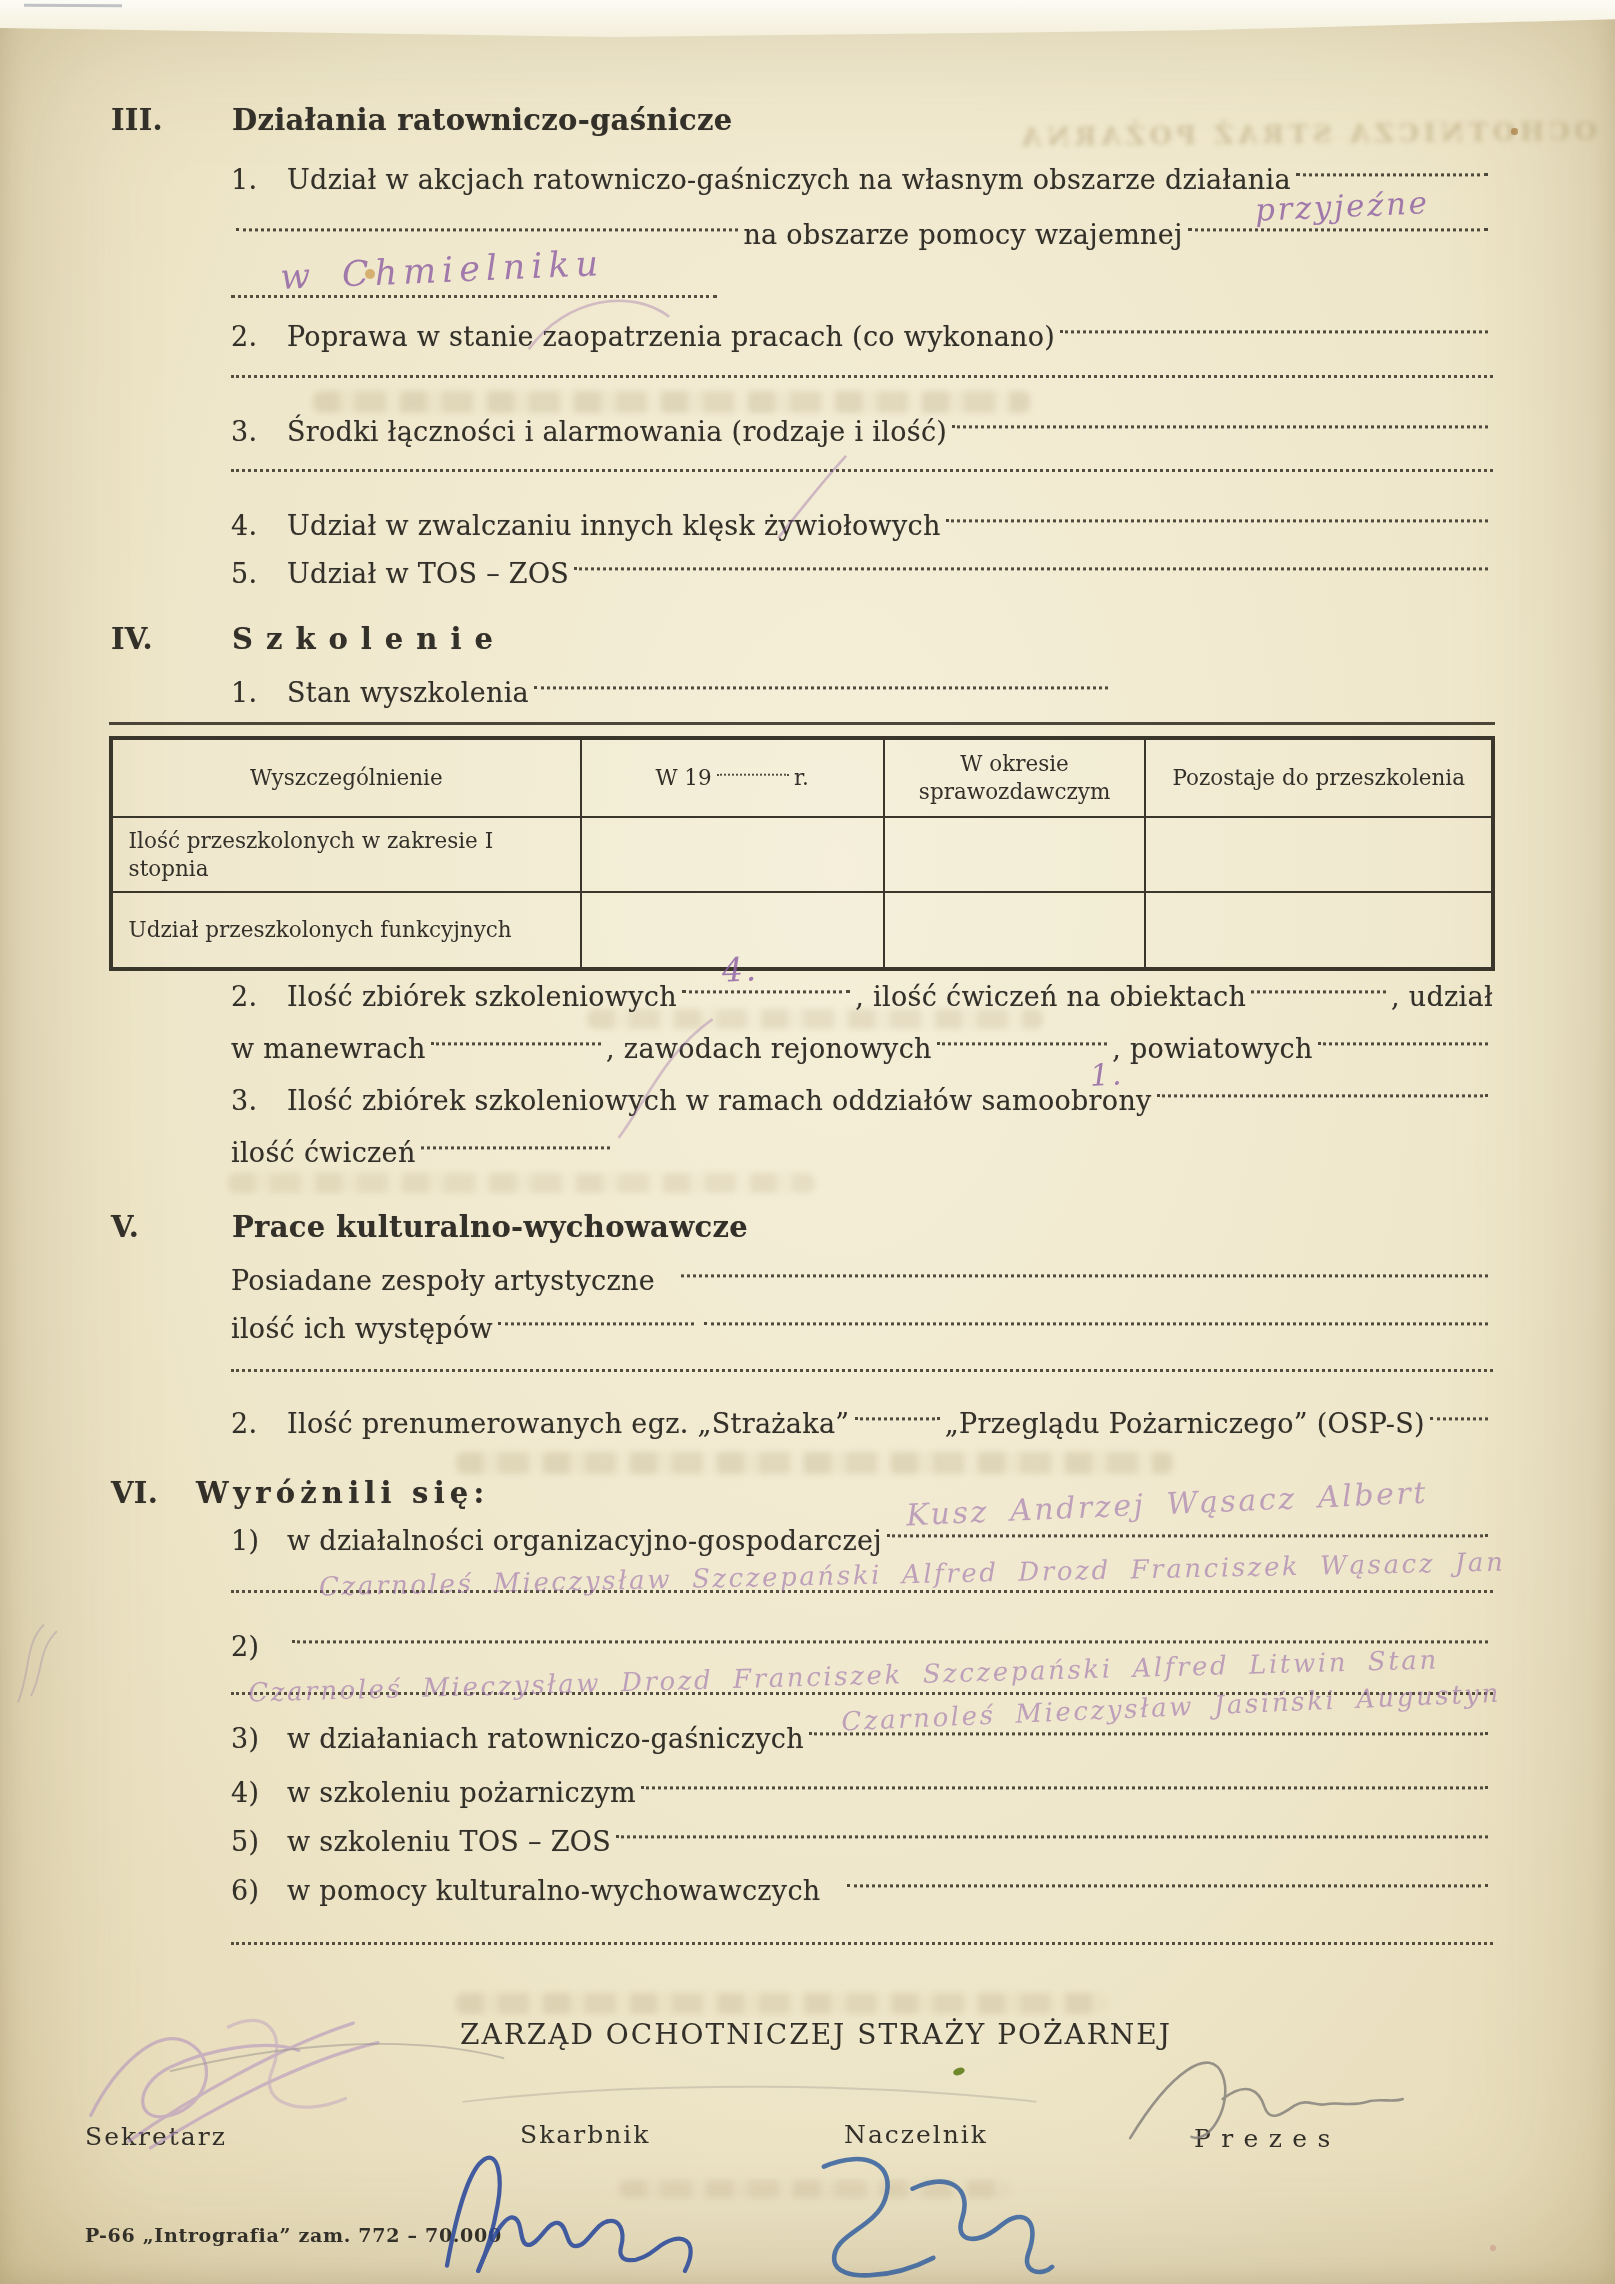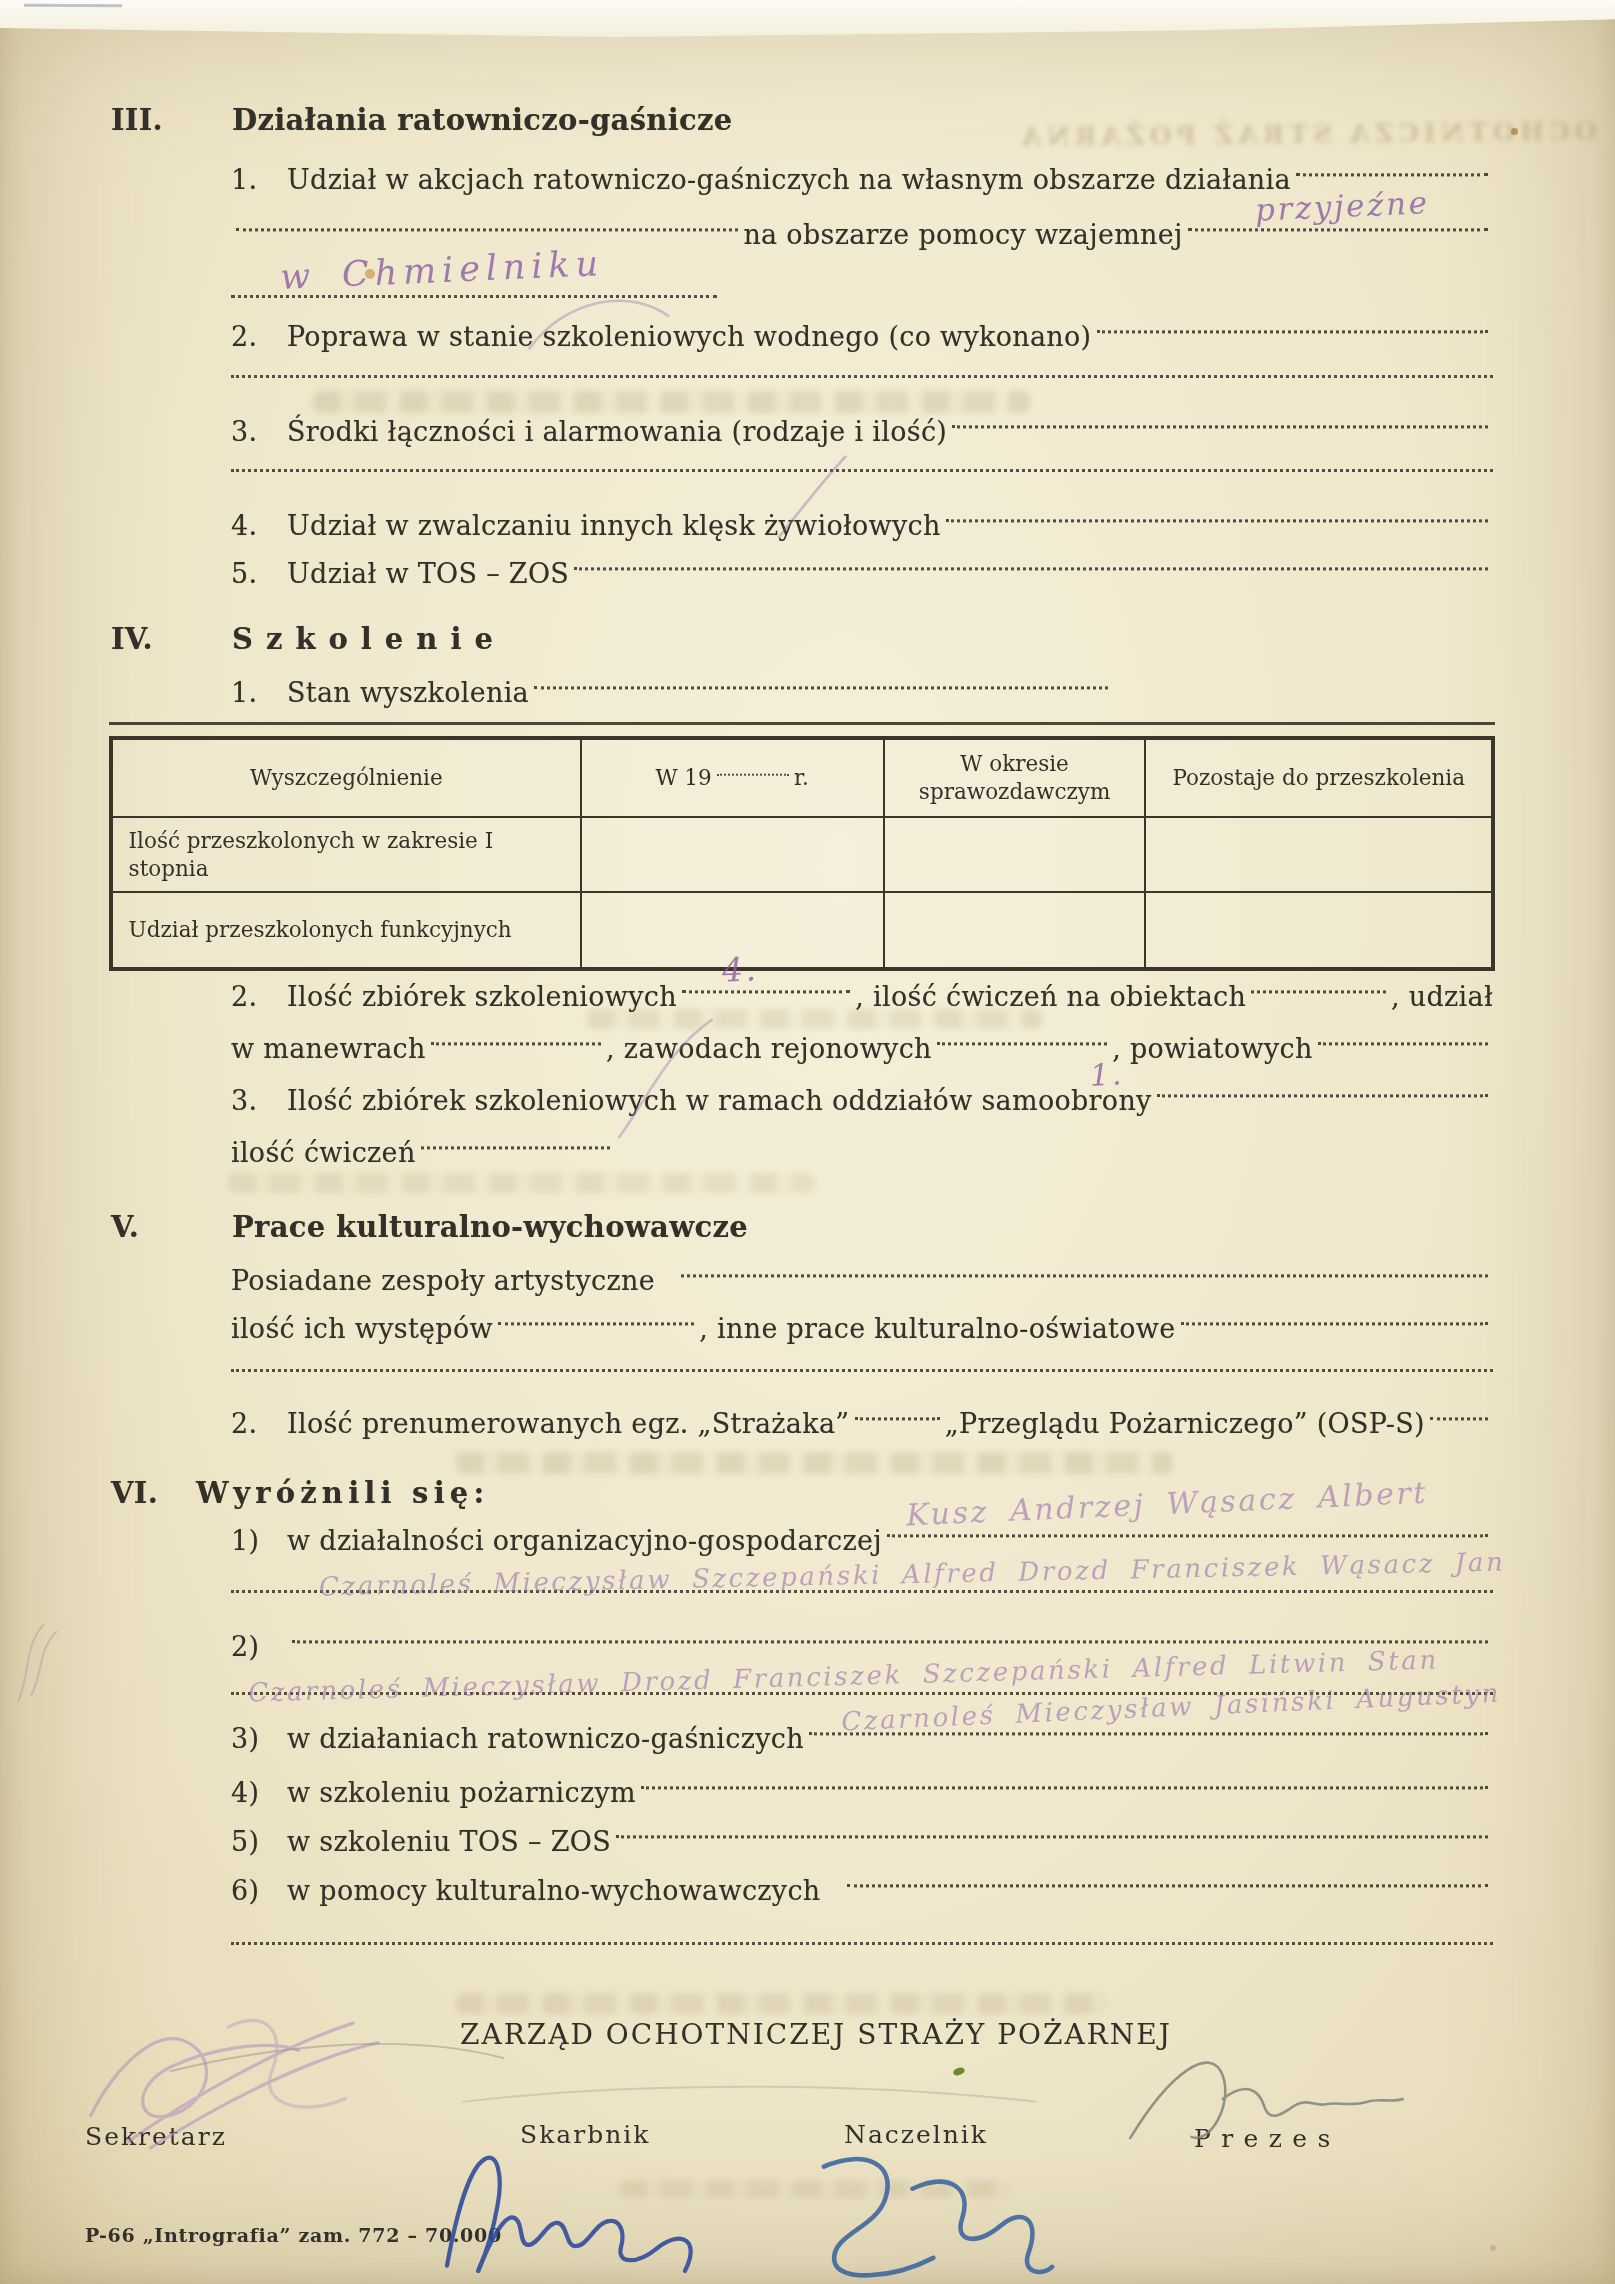--- a/index.html
+++ b/index.html
@@ -88,21 +88,21 @@
     <span>na obszarze pomocy wzajemnej</span>
     <span class="dots"></span>
   </div>
   <div class="hand" style="left:1255px;top:188px;font-size:31px;">przyjeźne</div>
 
   <div class="dotline" style="top:295px;width:486px;right:auto;"></div>
   <div class="hand" style="left:280px;top:250px;font-size:35px;letter-spacing:5.9px;">w Chmielniku</div>
 
   <div class="fl" style="top:321px;">
     <span class="inum">2.</span>
-    <span>Poprawa w stanie szkoleniowych wodnego (co wykonano)</span>
+    <span>Poprawa w stanie zaopatrzenia pracach (co wykonano)</span>
     <span class="dots"></span>
   </div>
   <div class="dotline" style="top:375px;"></div>
 
   <div class="fl" style="top:416px;">
     <span class="inum">3.</span>
     <span>Środki łączności i alarmowania (rodzaje i ilość)</span>
     <span class="dots"></span>
   </div>
   <div class="dotline" style="top:469px;"></div>
@@ -189,21 +189,20 @@
   </div>
 
   <div class="fl" style="top:1265px;">
     <span>Posiadane zespoły artystyczne</span>
     <span class="dots" style="margin-left:26px;"></span>
   </div>
 
   <div class="fl" style="top:1313px;">
     <span>ilość ich występów</span>
     <span class="dots fix" style="width:196px;"></span>
-    <span>, inne prace kulturalno-oświatowe</span>
     <span class="dots"></span>
   </div>
   <div class="dotline" style="top:1369px;"></div>
 
   <div class="fl" style="top:1408px;">
     <span class="inum">2.</span>
     <span>Ilość prenumerowanych egz. „Strażaka”</span>
     <span class="dots fix" style="width:85px;"></span>
     <span>„Przeglądu Pożarniczego” (OSP-S)</span>
     <span class="dots"></span>

